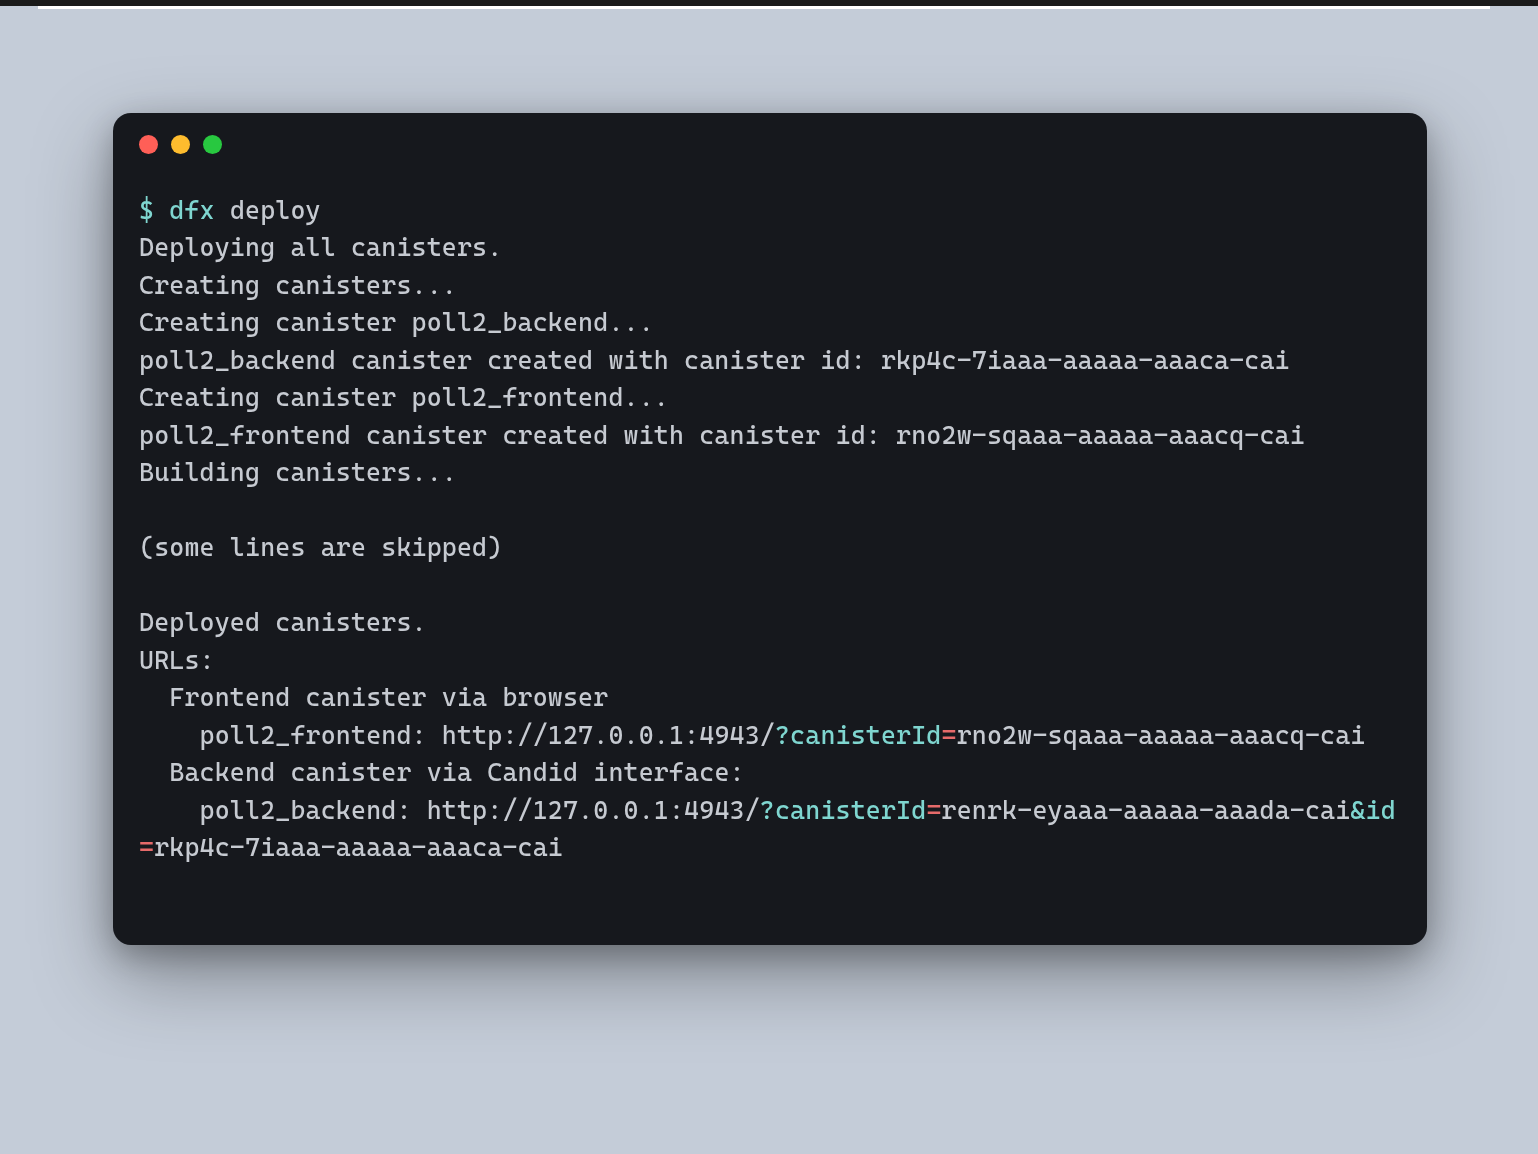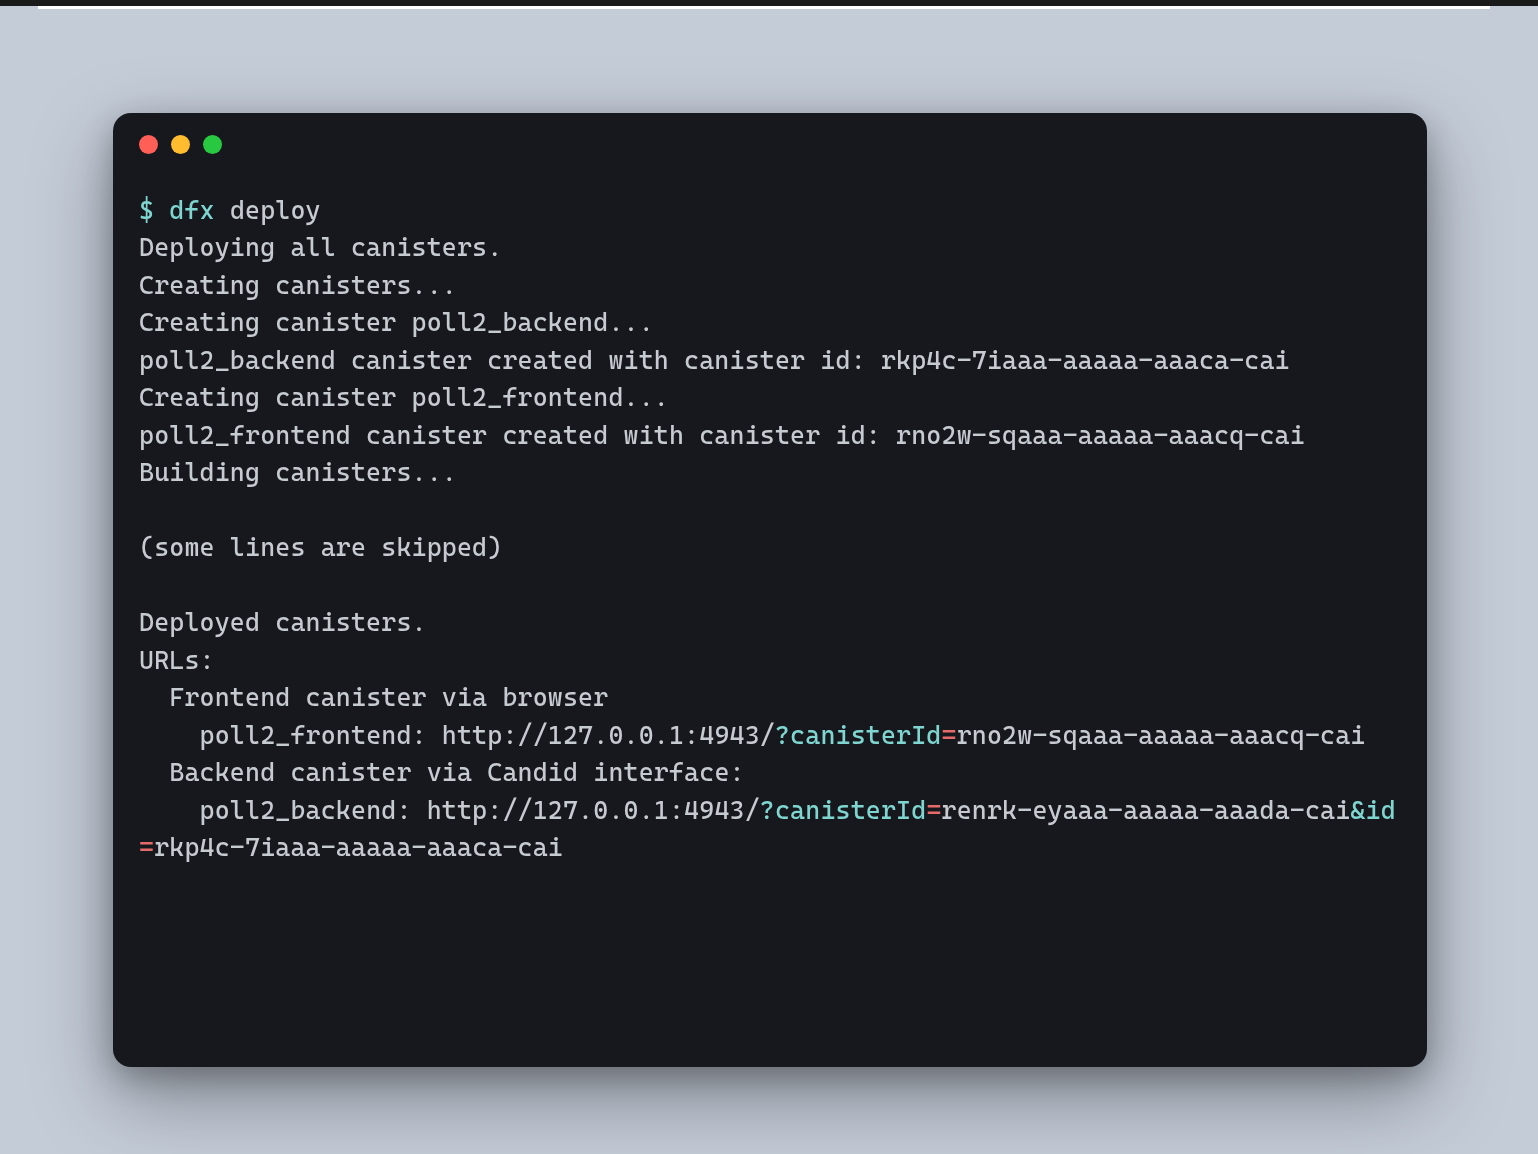--- a/index.html
+++ b/index.html
@@ -32,21 +32,21 @@
     width: 1452px;
     height: 3px;
     background: #ffffff;
   }
   
   .terminal-window {
     position: absolute;
     top: 113px;
     left: 113px;
     width: 1314px;
-    height: 954px;
+    height: 832px;
     background: #16181d;
     border-radius: 18px;
     box-shadow: 0 30px 80px rgba(0,0,0,0.35), 0 10px 30px rgba(0,0,0,0.25);
     overflow: hidden;
   }
   
   .titlebar {
     display: flex;
     align-items: center;
     gap: 13px;

